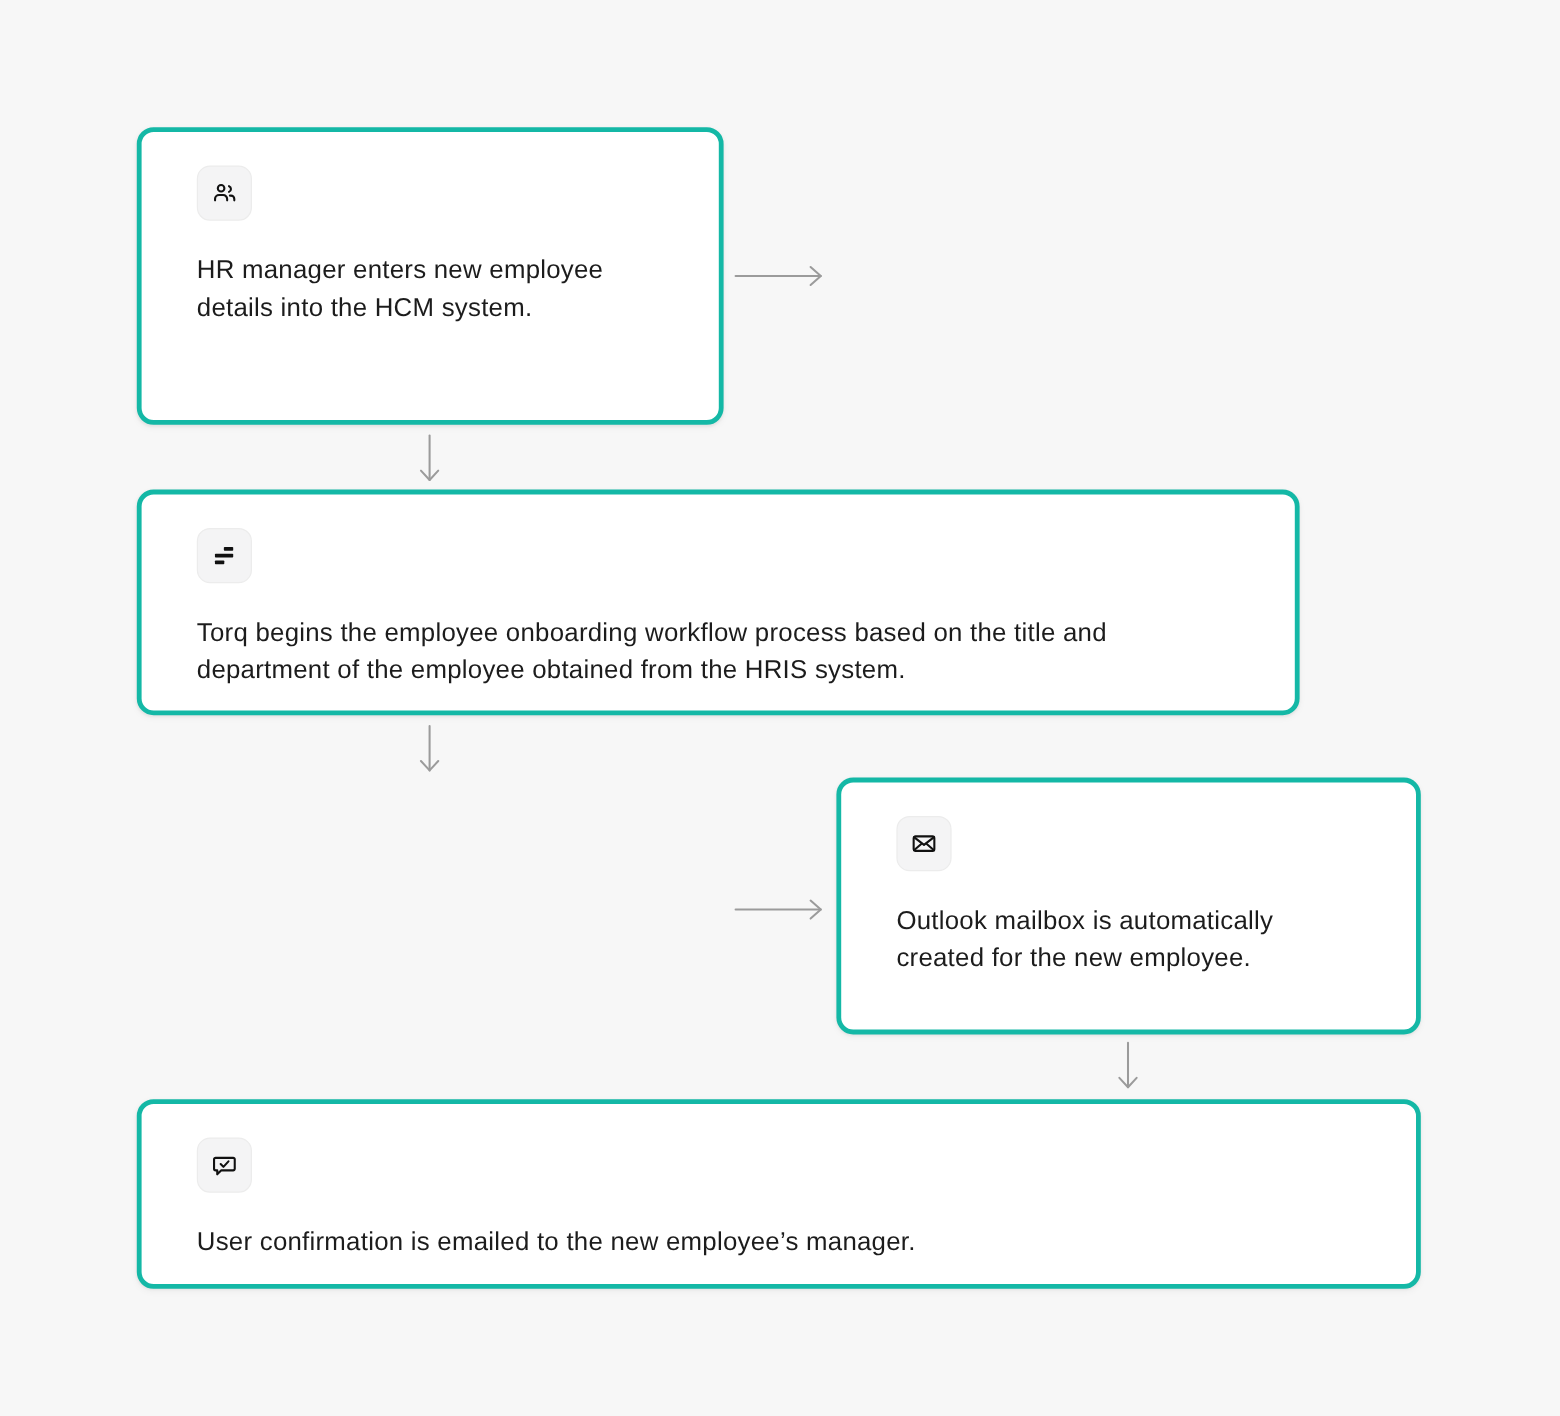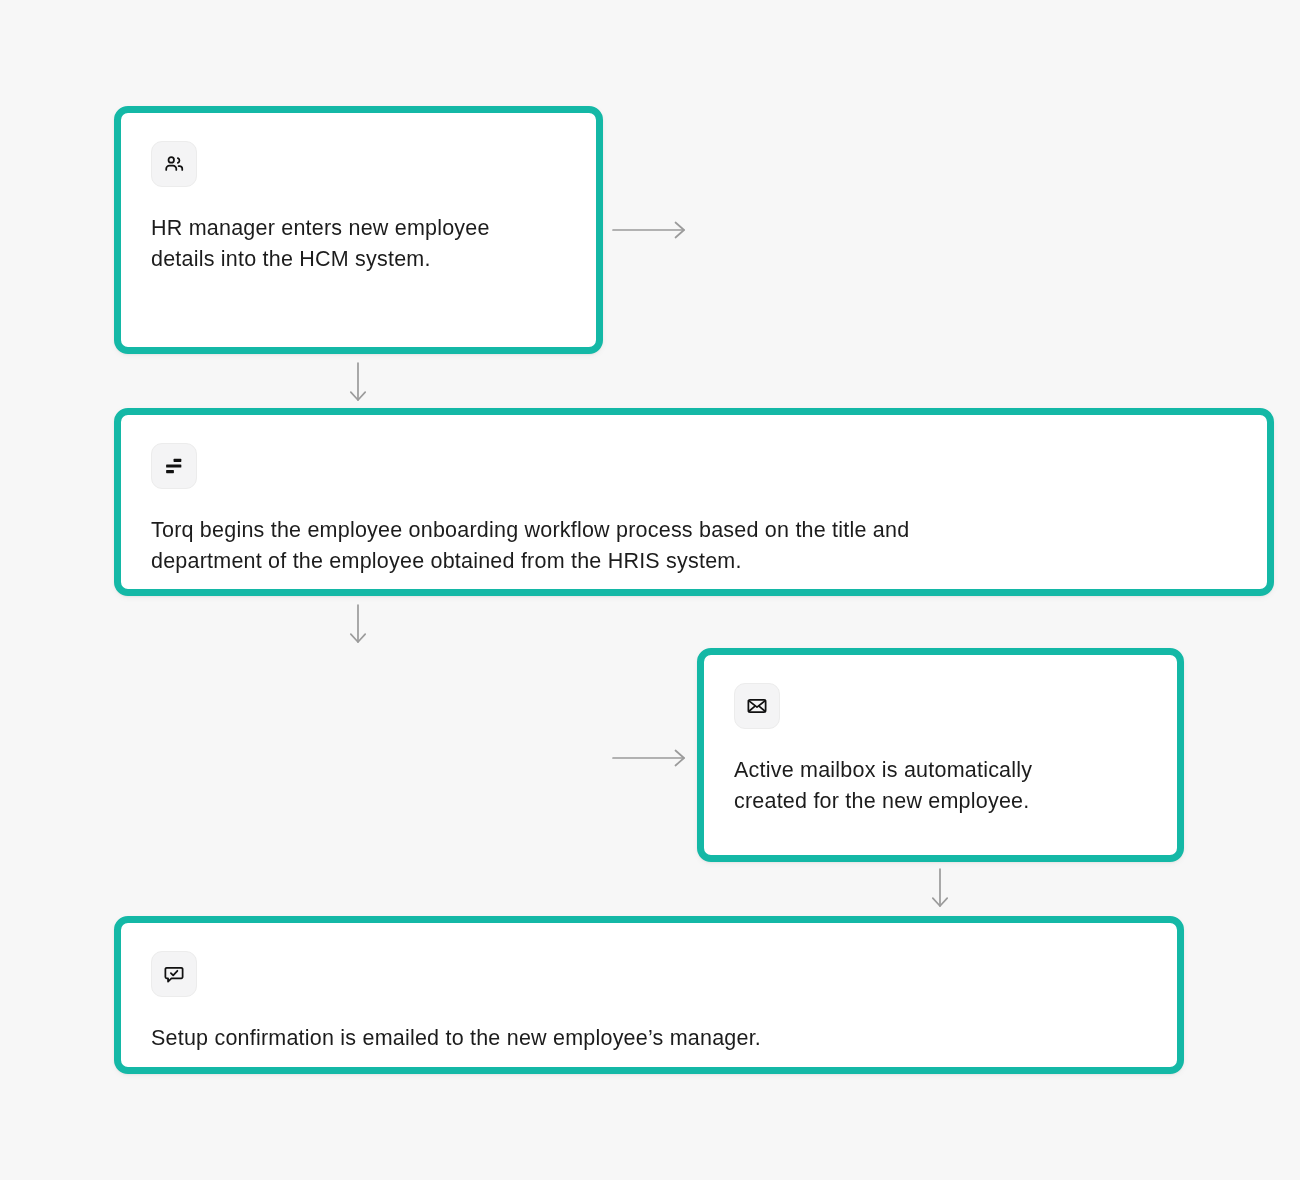--- a/index.html
+++ b/index.html
@@ -19,24 +19,24 @@
     position: relative;
     width: 1300px;
     height: 1180px;
   }
 
   
   .card {
     position: absolute;
     box-sizing: border-box;
     background: #ffffff;
-    border: 7px solid #14b8a6;
+    border: 4px solid #14b8a6;
     border-radius: 14px;
     box-shadow: 0 1px 2px rgba(16,16,16,0.05), 0 2px 6px rgba(16,16,16,0.04);
-    padding: 28px 30px 24px 30px;
+    padding: 28px 30px 24px 46px;
   }
 
   .card-icon {
     width: 46px;
     height: 46px;
     border-radius: 11px;
     background: #f4f4f5;
     border: 1px solid #ececec;
     display: flex;
     align-items: center;
@@ -55,21 +55,21 @@
     font-size: 21.5px;
     line-height: 31px;
     color: #1c1c1c;
     letter-spacing: 0.01em;
     white-space: pre-line;
   }
 
   
   #card-1 { left: 114px; top: 106px;  width: 489px; height: 248px; }
   #card-2 { left: 697px; top: 106px;  width: 487px; height: 248px; }
-  #card-3 { left: 114px; top: 408px;  width: 1160px; height: 188px; }
+  #card-3 { left: 114px; top: 408px;  width: 969px; height: 188px; }
   #card-4 { left: 114px; top: 648px;  width: 489px; height: 214px; }
   #card-5 { left: 697px; top: 648px;  width: 487px; height: 214px; }
   #card-6 { left: 114px; top: 916px;  width: 1070px; height: 158px; }
 
   
   .connector {
     position: absolute;
   }
   .connector svg { display: block; overflow: visible; }
 
@@ -113,32 +113,32 @@
 
   <div class="card" id="card-5">
     <div class="card-icon">
       <svg viewBox="0 0 24 24" fill="none" stroke="#111111" stroke-width="1.9" stroke-linecap="round" stroke-linejoin="round">
         <rect x="2.6" y="5.4" width="18.8" height="13.2" rx="1.7"></rect>
         <path d="M2.9 6.1l9.1 7.1 9.1-7.1"></path>
         <path d="M2.9 18l6.6-5.6"></path>
         <path d="M21.1 18l-6.6-5.6"></path>
       </svg>
     </div>
-    <div class="card-text">Active mailbox is automatically
+    <div class="card-text">Outlook mailbox is automatically
 created for the new employee.</div>
   </div>
 
   <div class="card" id="card-6">
     <div class="card-icon">
       <svg viewBox="0 0 24 24" fill="none" stroke="#111111" stroke-width="1.9" stroke-linecap="round" stroke-linejoin="round">
         <path d="M4 5.3h16a1.4 1.4 0 0 1 1.4 1.4v8.6a1.4 1.4 0 0 1-1.4 1.4H9.2l-3.7 3.6v-3.6H4a1.4 1.4 0 0 1-1.4-1.4V6.7A1.4 1.4 0 0 1 4 5.3z"></path>
         <path d="M8.6 11l2.5 2.5 4.6-5"></path>
       </svg>
     </div>
-    <div class="card-text">Setup confirmation is emailed to the new employee’s manager.</div>
+    <div class="card-text">User confirmation is emailed to the new employee’s manager.</div>
   </div>
 
   <div class="connector" id="conn-h1">
     <svg width="78" height="36" viewBox="0 0 78 36" fill="none" stroke="#9b9b9b" stroke-width="1.7" stroke-linecap="round" stroke-linejoin="round">
       <path d="M1 18 H72"></path>
       <path d="M63.5 10.5 L72 18 L63.5 25.5"></path>
     </svg>
   </div>
 
   <div class="connector" id="conn-h2">

